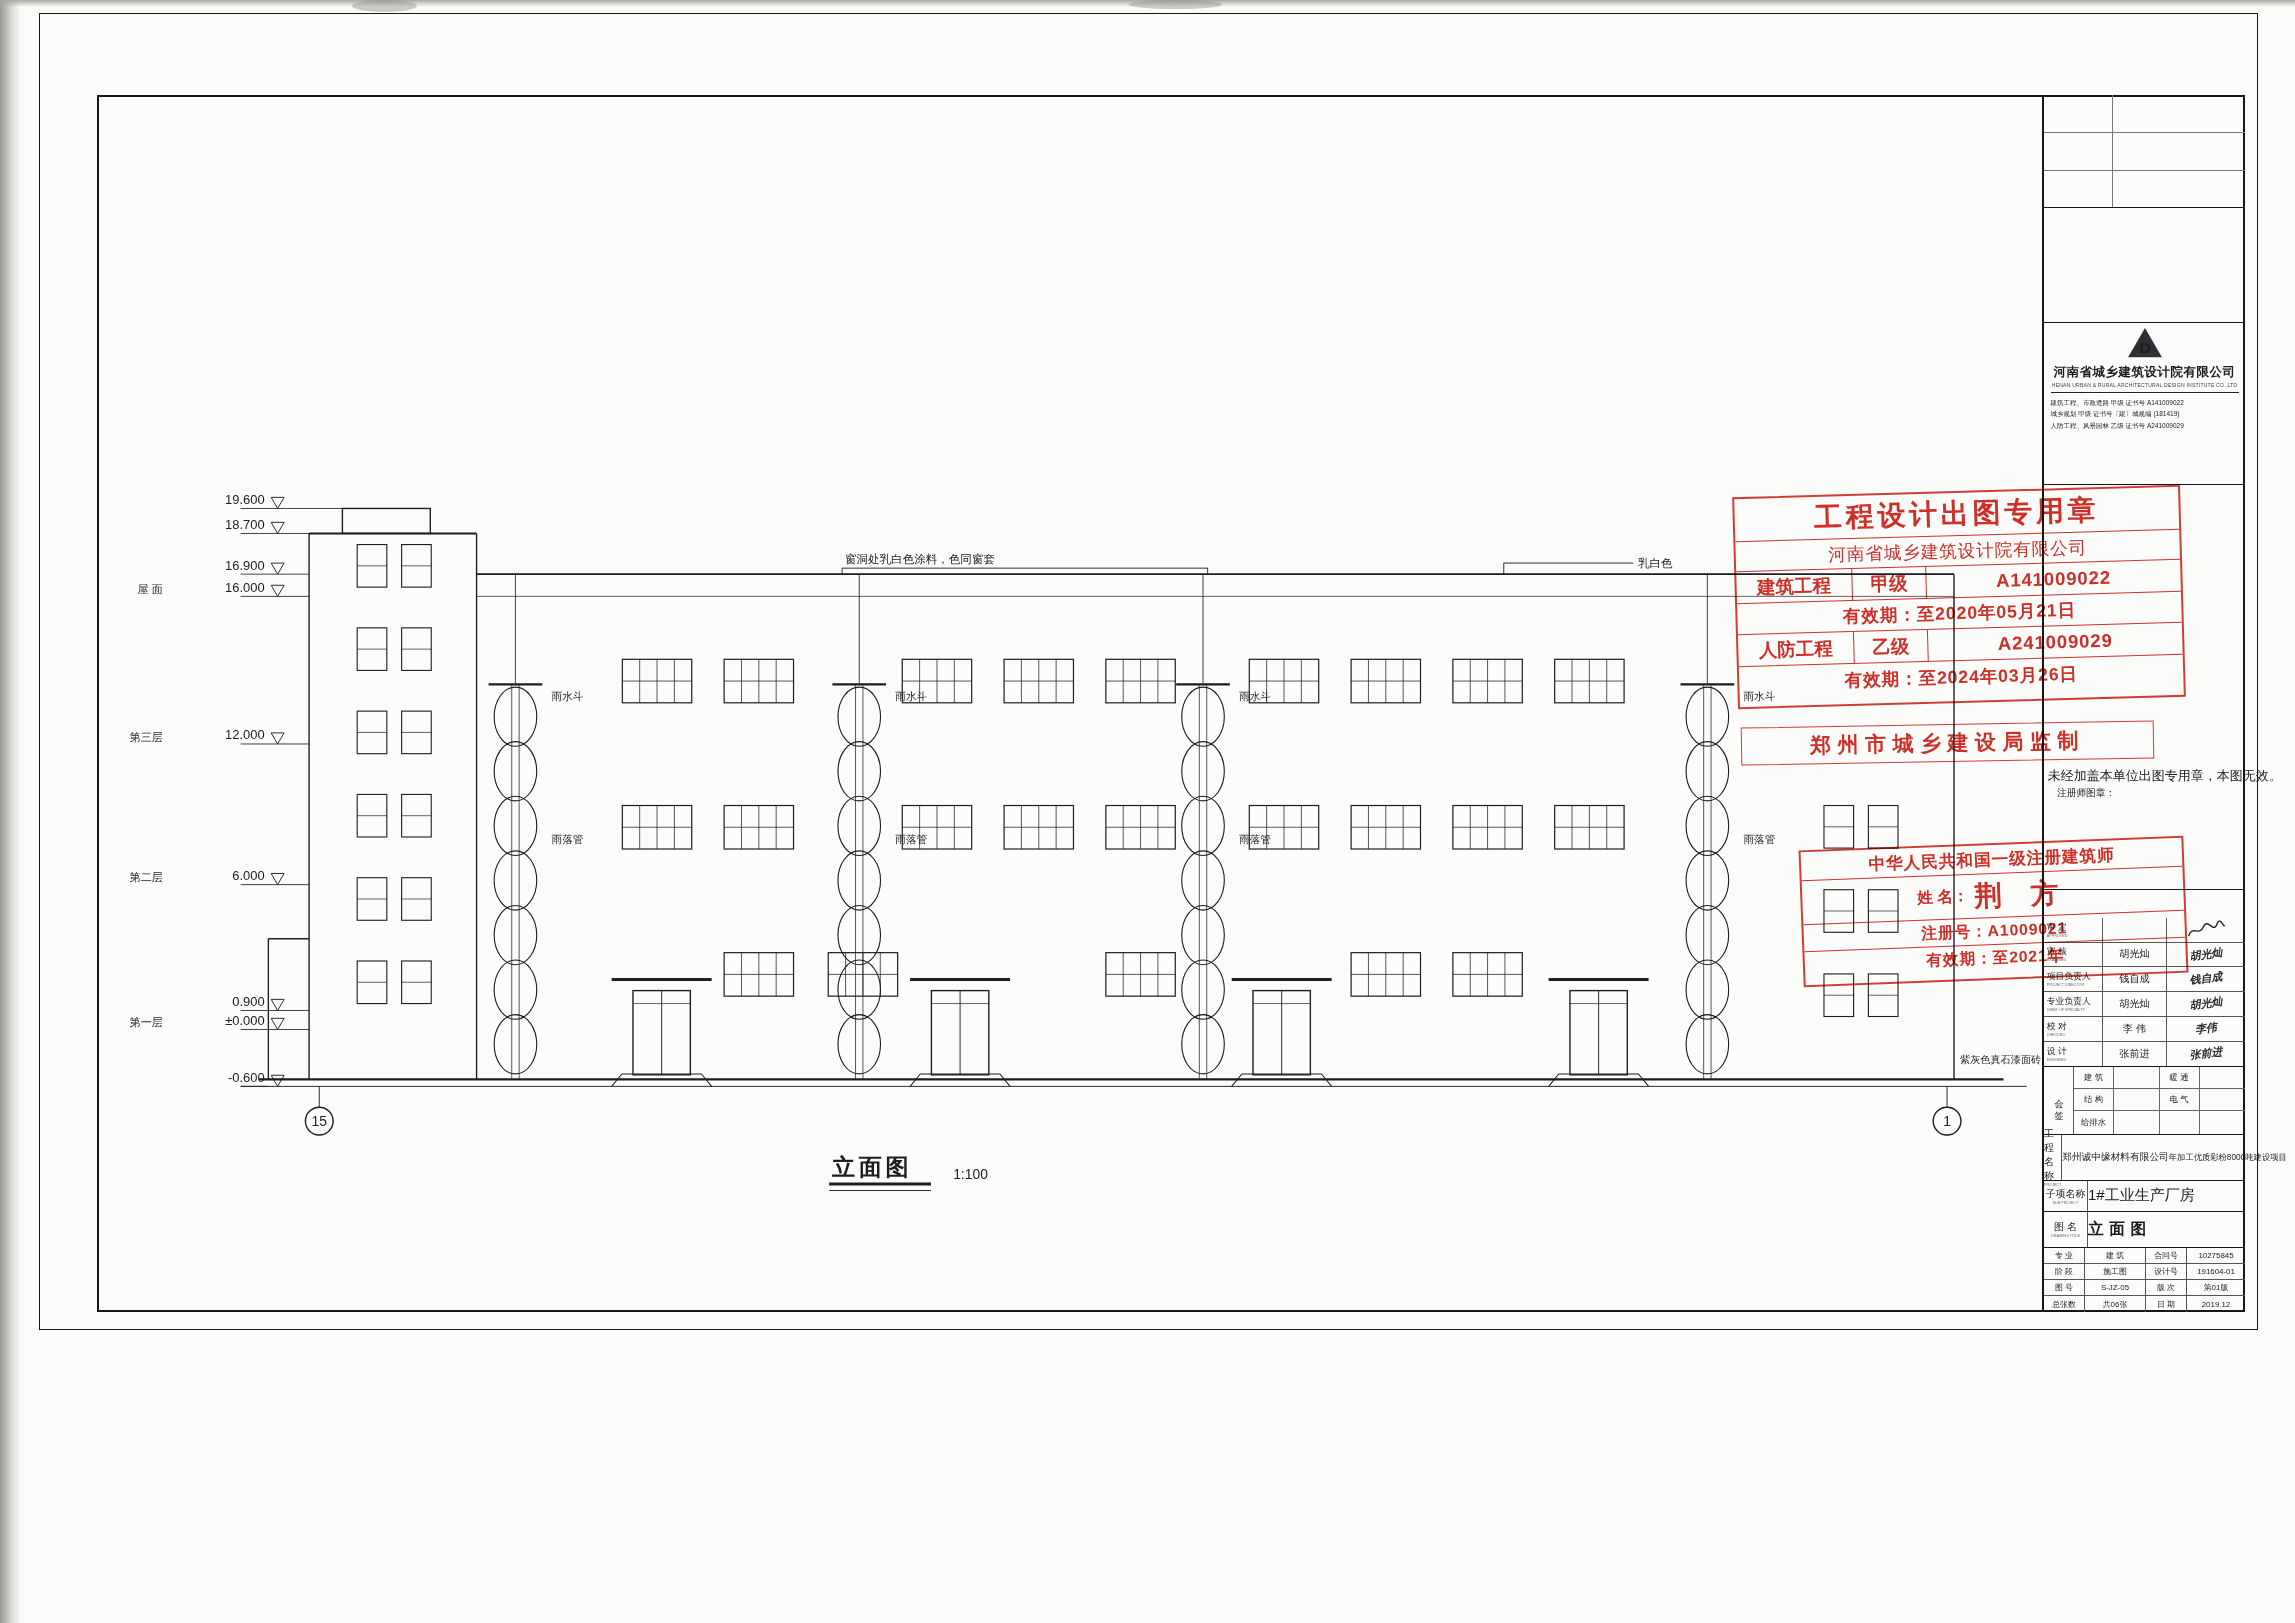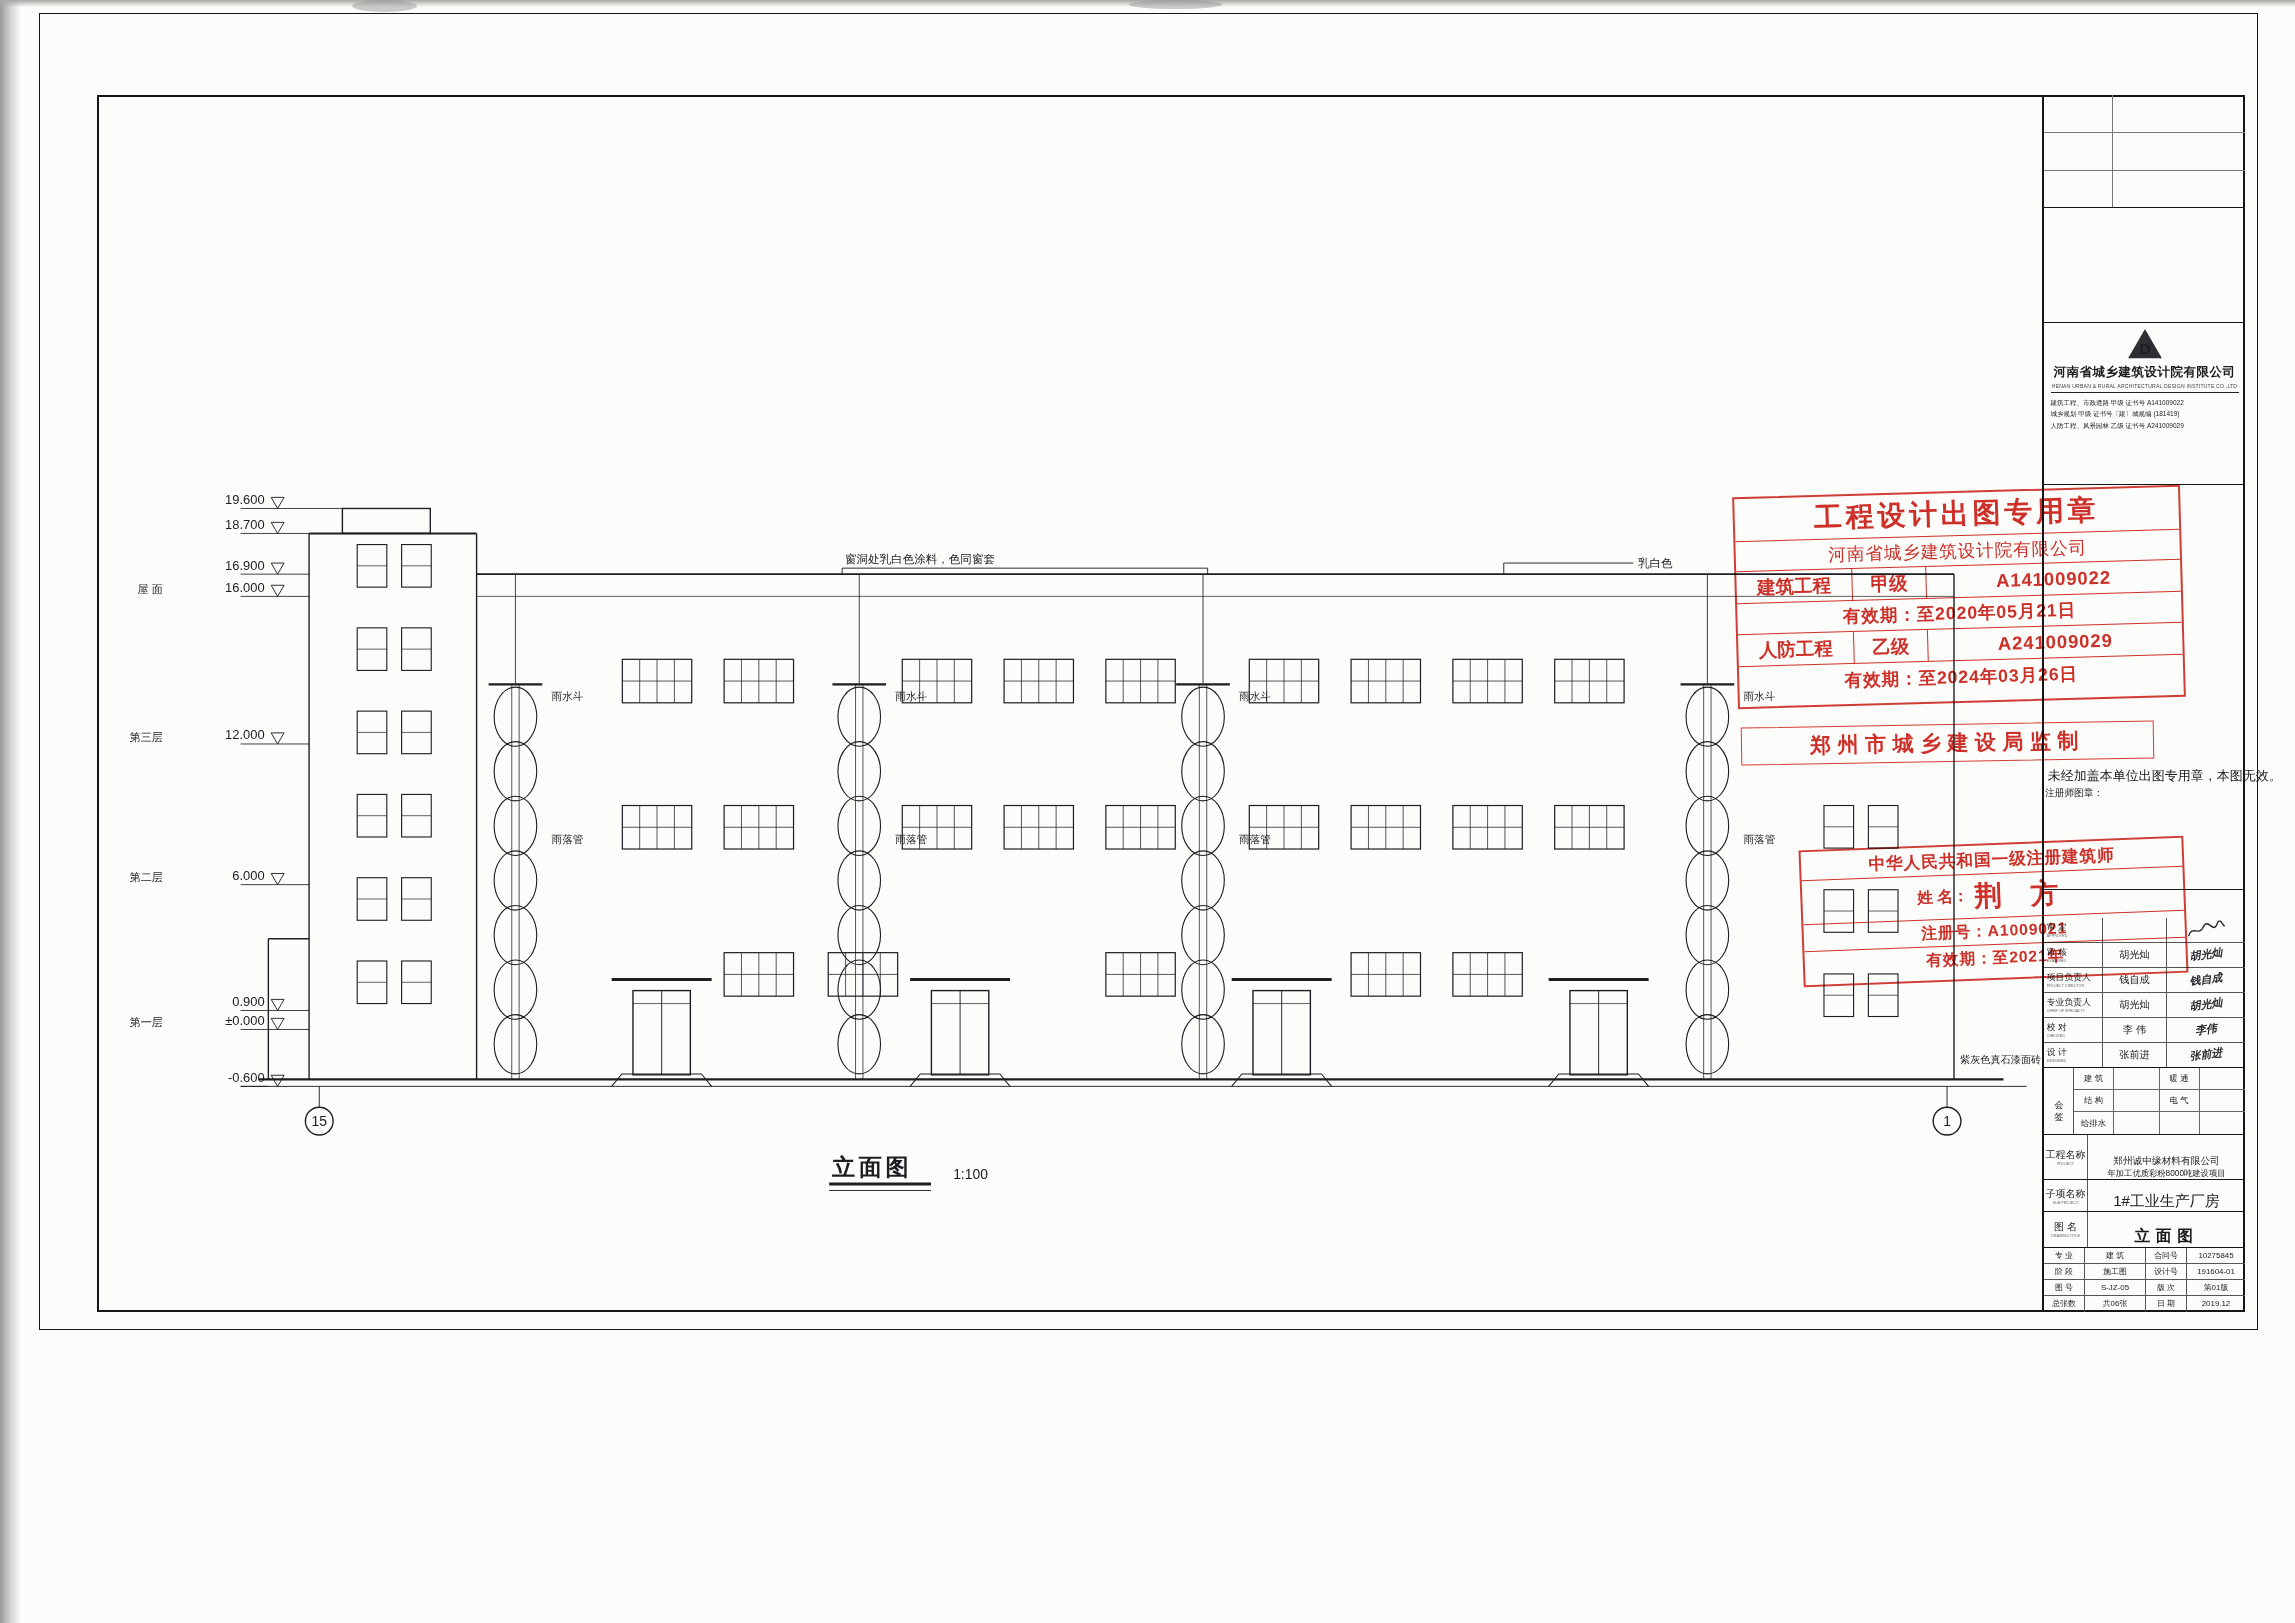--- a/index.html
+++ b/index.html
@@ -30,21 +30,21 @@
   .tb-topgrid .tcell-l{width:69px;border-right:0.5px solid #777;}
   .tb-spacer{height:116px;}
   .tb-company{height:167px;border-top:0.9px solid #15151a;border-bottom:0.9px solid #15151a;
       padding:4.6px 6.5px 2.8px 6.5px;text-align:center;}
   .co-name{font-size:12.5px;font-weight:bold;letter-spacing:0.5px;margin-top:2.8px;white-space:nowrap;}
   .co-en{font-size:5.1px;color:#444;letter-spacing:0.2px;margin-top:1.4px;white-space:nowrap;overflow:hidden;}
   .co-rule{border-top:0.9px solid #222;margin:3.7px 0 3.7px 0;}
   .co-cert{font-size:6.5px;text-align:left;line-height:1.75;white-space:nowrap;}
   .tb-stamparea{height:414px;position:relative;border-bottom:0.9px solid #15151a;}
   .tb-note1{position:absolute;left:3.7px;top:282px;font-size:13px;white-space:nowrap;}
-  .tb-note2{position:absolute;left:1px;top:302px;font-size:9.7px;}
+  .tb-note2{position:absolute;left:13px;top:302px;font-size:9.7px;}
   .tb-signs{height:153px;display:flex;flex-direction:column;border-bottom:0.9px solid #15151a;margin-top:28px;}
   .sign-row{flex:1;display:flex;border-bottom:0.5px solid #555;}
   .sign-row:last-child{border-bottom:none;}
   .sr-label{width:59px;border-right:0.5px solid #555;display:flex;flex-direction:column;justify-content:center;padding-left:2.8px;}
   .sr-label .zh{font-size:8.8px;white-space:nowrap;}
   .sr-label .en{font-size:3.7px;color:#666;white-space:nowrap;}
   .sr-name{width:64px;border-right:0.5px solid #555;display:flex;align-items:center;justify-content:center;
       font-size:10.2px;font-family:"DejaVu Serif",serif;}
   .sr-sig{flex:1;display:flex;align-items:center;justify-content:center;
       font-size:11px;font-style:italic;font-weight:bold;font-family:"DejaVu Serif",serif;
@@ -53,21 +53,21 @@
   .hq-label{width:30px;border-right:0.5px solid #555;display:flex;align-items:center;justify-content:center;}
   .hq-label span{writing-mode:vertical-rl;letter-spacing:4.6px;font-size:9.3px;}
   .hq-grid{flex:1;display:grid;grid-template-columns:40px 1fr 40px 1fr;grid-auto-rows:1fr;}
   .hq-cell{border-bottom:0.5px solid #666;border-right:0.5px solid #666;display:flex;align-items:center;justify-content:center;font-size:8.3px;}
   .hq-cell.last-col{border-right:none;}
   .hq-cell.last-row{border-bottom:none;}
   .proj-row{display:flex;border-bottom:0.9px solid #15151a;}
   .pr-label{width:44px;border-right:0.5px solid #555;display:flex;flex-direction:column;align-items:center;justify-content:center;}
   .pr-label .zh{font-size:10px;}
   .pr-label .en{font-size:3.7px;color:#666;}
-  .pr-val{flex:1;display:flex;flex-direction:column;align-items:center;justify-content:flex-end;}
+  .pr-val{flex:1;display:flex;flex-direction:row;align-items:center;justify-content:flex-start;}
   .row-project{height:46px;}
   .row-project .l1{font-size:9.7px;white-space:nowrap;}
   .row-project .l2{font-size:8.3px;white-space:nowrap;}
   .row-sub{height:32px;}
   .row-sub .l1{font-size:15px;}
   .row-name{height:37px;}
   .row-name .l1{font-size:15.7px;font-weight:bold;letter-spacing:5.6px;}
   .tb-grid{height:65px;display:grid;grid-template-columns:41px 61px 41px 58px;grid-auto-rows:16px;}
   .tg-cell{border-right:0.5px solid #555;border-bottom:0.5px solid #555;display:flex;align-items:center;justify-content:center;
       font-size:7.9px;white-space:nowrap;}

